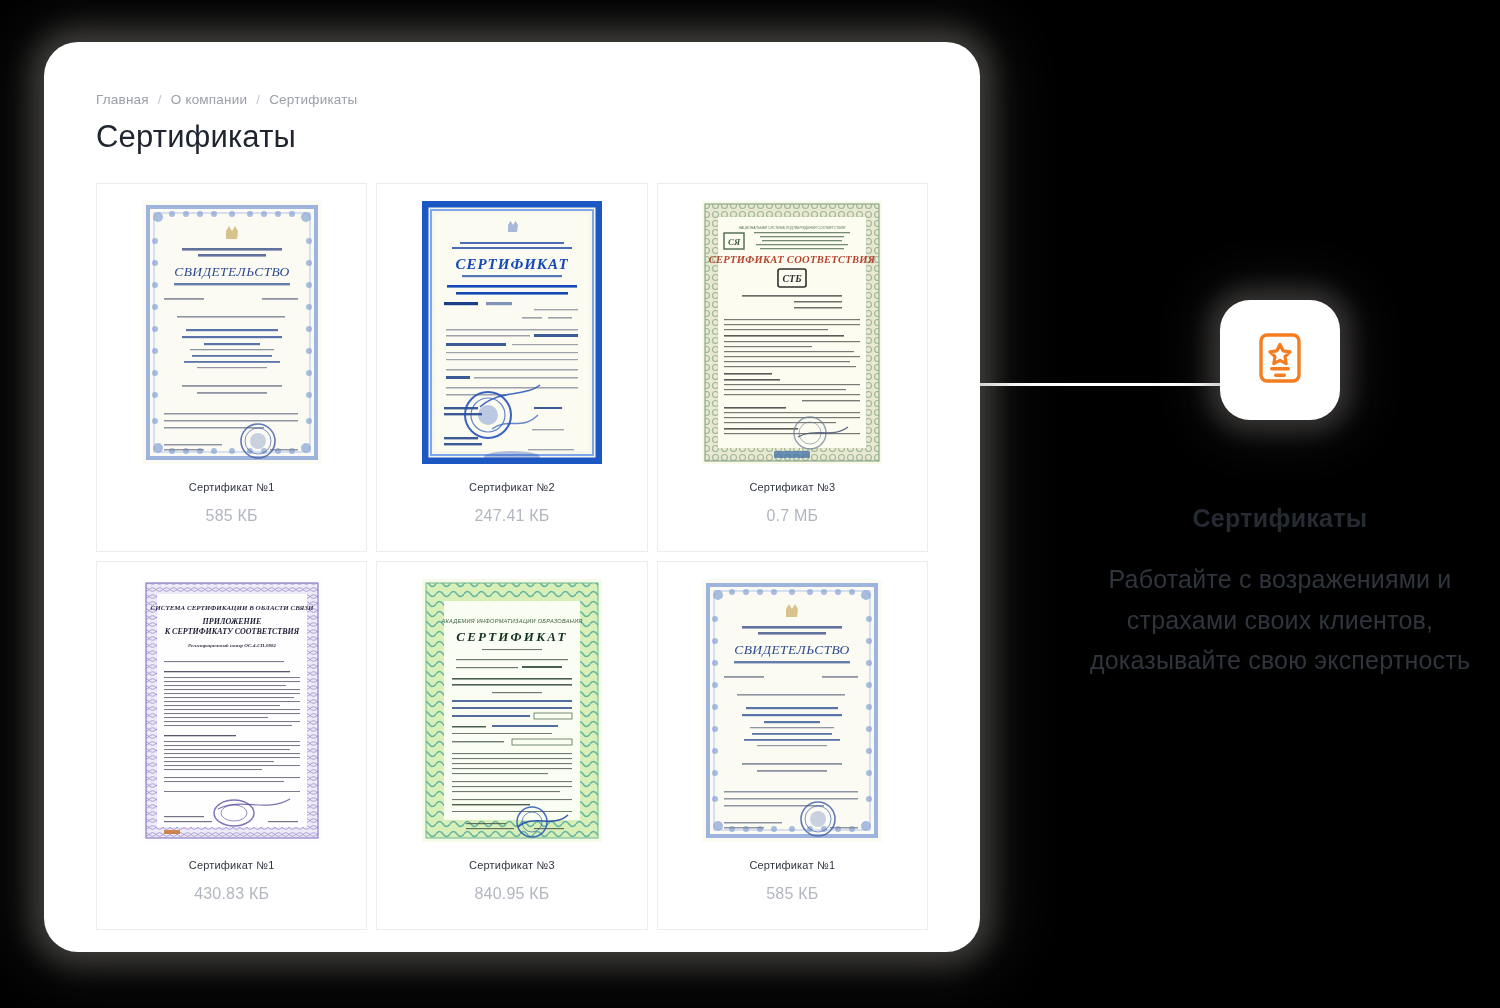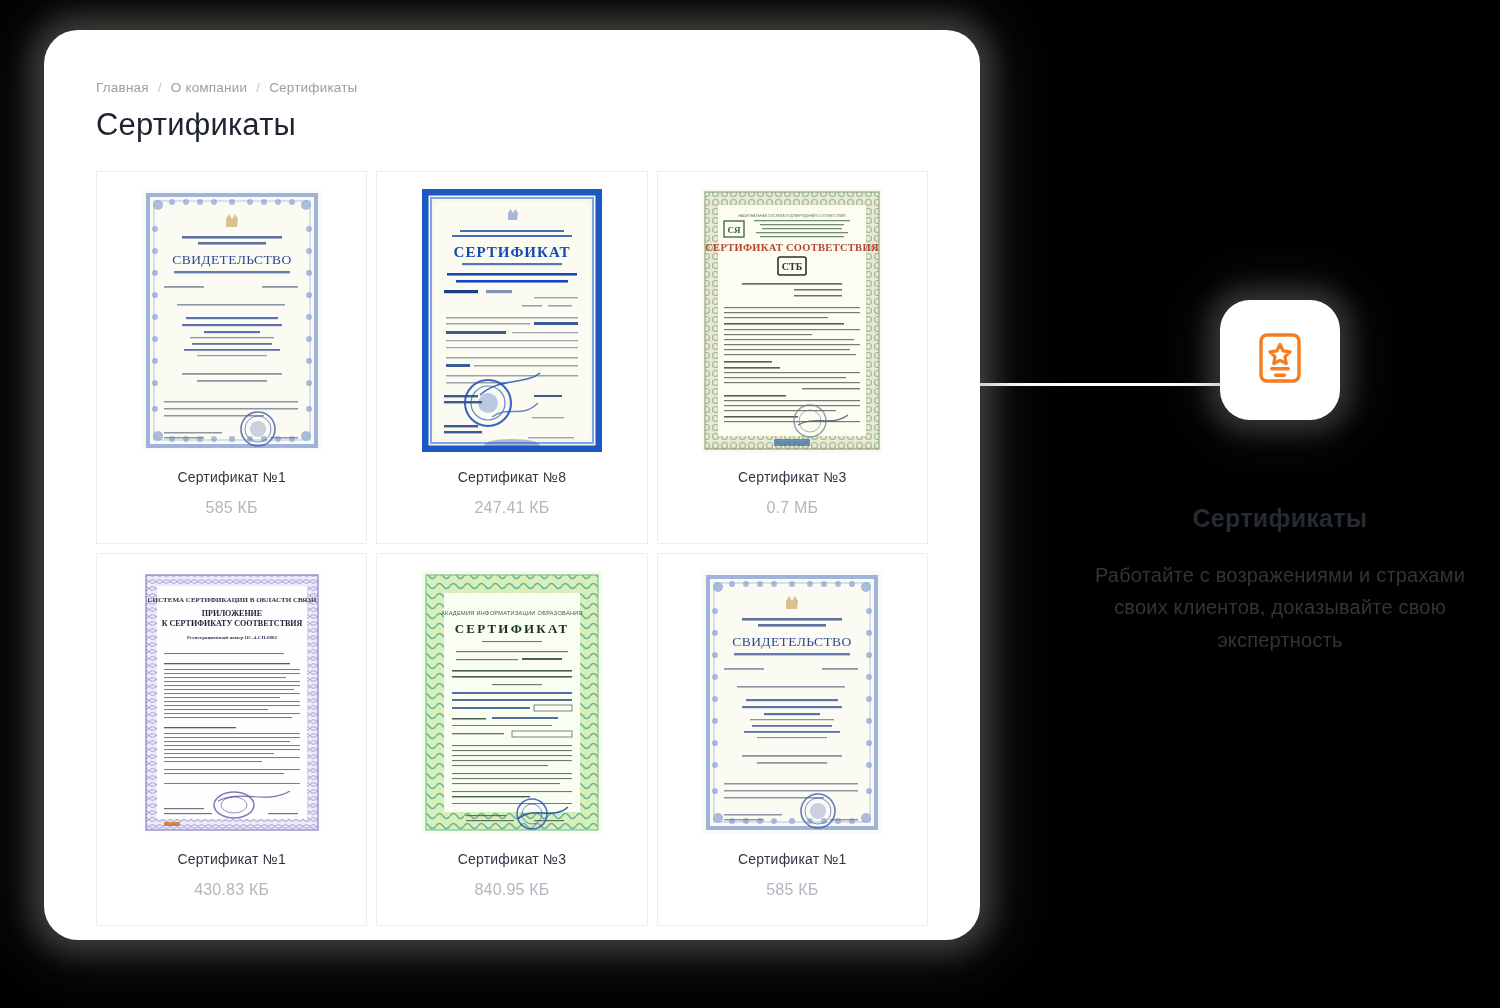--- a/index.html
+++ b/index.html
@@ -16,21 +16,21 @@
     position:absolute;
     left:980px;top:383px;
     width:250px;height:3px;
     background:#ffffff;
     z-index:2;
   }
 
   
   #panel{
     position:absolute;
-    left:44px;top:30px;
+    left:44px;top:42px;
     width:936px;height:910px;
     background:#ffffff;
     border-radius:34px;
     box-shadow:0 0 26px 14px rgba(160,158,150,.30),
                0 0 60px 30px rgba(110,108,104,.18);
     z-index:3;
     overflow:hidden;
   }
   #panel-inner{padding:50px 52px 0 52px;}
 
@@ -64,23 +64,24 @@
     border:1px solid #ededf1;
     background:#fff;
     padding:16px 10px 26px 10px;
     display:flex;flex-direction:column;align-items:center;
     box-sizing:border-box;
   }
   .cert-thumb-wrap{
     height:265px;
     display:flex;align-items:center;justify-content:flex-start;
     margin-bottom:16px;
+    font-style:italic;
   }
   .cert-name{
-    font-size:14px;color:#303641;letter-spacing:.2px;
+    font-size:11px;color:#303641;letter-spacing:.2px;
     margin-bottom:14px;text-align:right;
   }
   .cert-size{
     font-size:16px;color:#b2b7bf;letter-spacing:.2px;text-align:center;
   }
 
   
   .doc{
     position:relative;
     width:180px;height:263px;
@@ -105,21 +106,21 @@
     box-shadow:0 0 22px 12px rgba(150,148,142,.28),
                0 0 50px 24px rgba(110,108,104,.16);
   }
   #annotation-title{
     margin-top:84px;
     font-size:25px;font-weight:700;color:#262b33;
     letter-spacing:.3px;text-align:center;
   }
   #annotation-body{
     margin-top:26px;
-    font-size:20px;line-height:1.62;
+    font-size:25px;line-height:1.62;
     color:#30353d;text-align:center;
     letter-spacing:.2px;
     max-width:400px;
   }
 </style>
 </head>
 <body>
 
 <div id="connector"></div>
 
@@ -279,21 +280,21 @@
                 <circle r="23" fill="none" stroke="#2452b8" stroke-width="2" opacity=".9"></circle>
                 <circle r="17" fill="none" stroke="#2452b8" stroke-width="1.2" opacity=".7"></circle>
                 <circle r="10" fill="#2452b8" opacity=".3"></circle>
               </g>
               <path d="M58 206 C78 188 104 196 118 184" stroke="#2452b8" stroke-width="1.6" fill="none" opacity=".85"></path>
               <path d="M70 228 C86 216 100 230 116 214" stroke="#2452b8" stroke-width="1.4" fill="none" opacity=".7"></path>
               <ellipse cx="90" cy="256" rx="28" ry="6" fill="#2452b8" opacity=".35"></ellipse>
             </svg>
           </div>
         </div>
-        <div class="cert-name">Сертификат №8</div>
+        <div class="cert-name">Сертификат №2</div>
         <div class="cert-size">247.41 КБ</div>
       </div>
 
       <div class="cert-card">
         <div class="cert-thumb-wrap">
           <div class="doc">
             <svg viewBox="0 0 180 263" xmlns="http://www.w3.org/2000/svg">
               <defs>
                 <pattern id="p3" width="9" height="9" patternUnits="userSpaceOnUse">
                   <rect width="9" height="9" fill="#e8e9cf"></rect>

